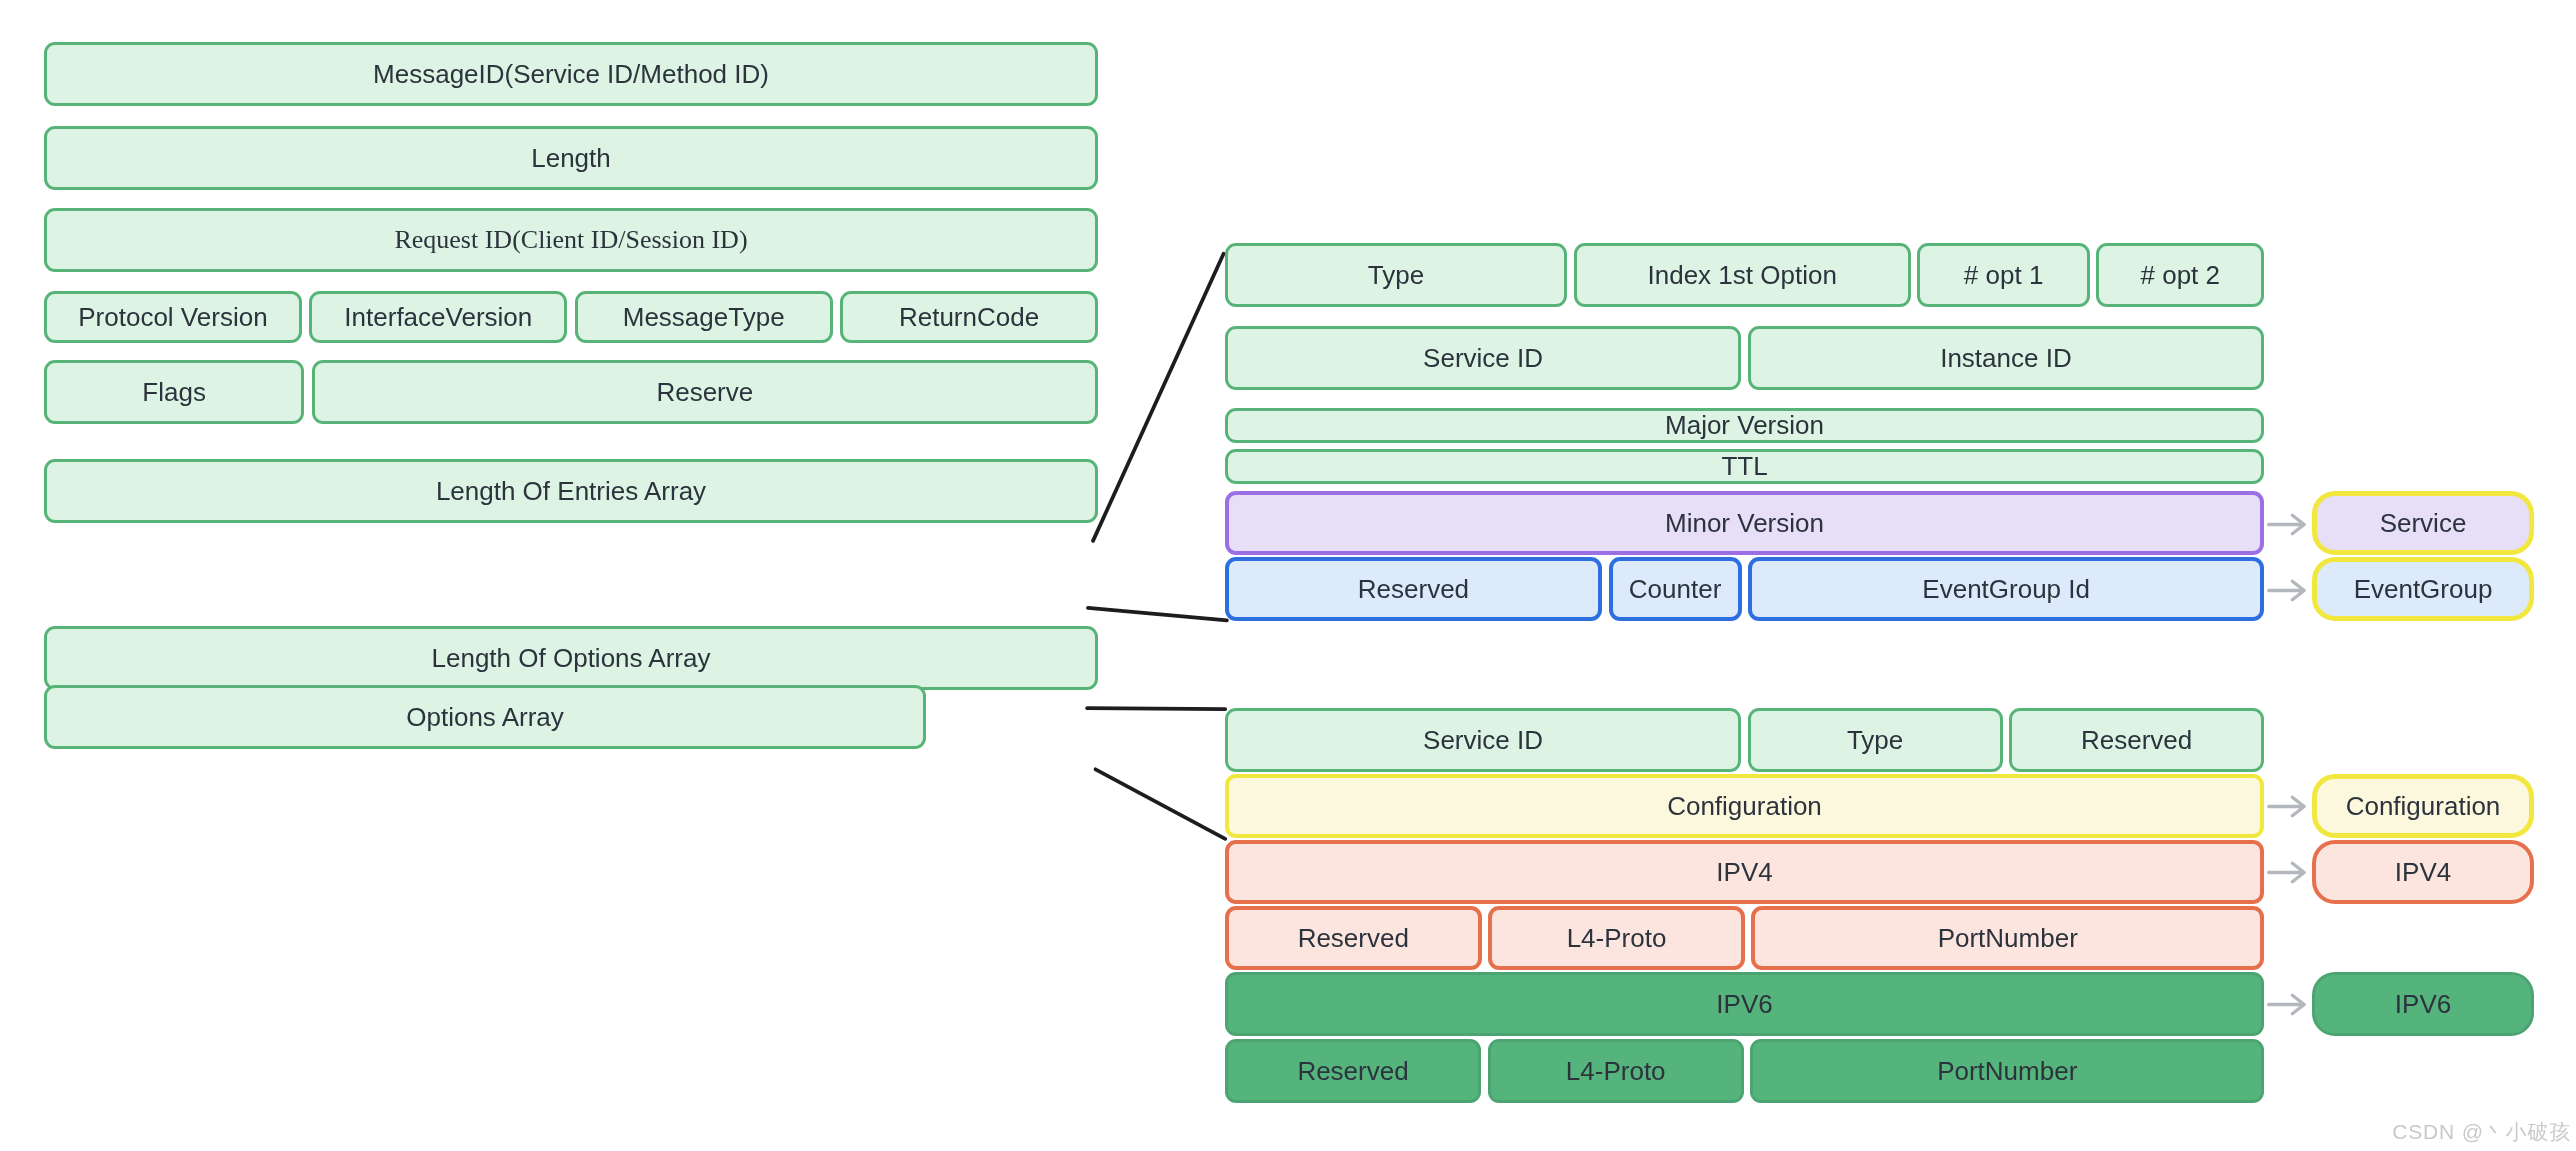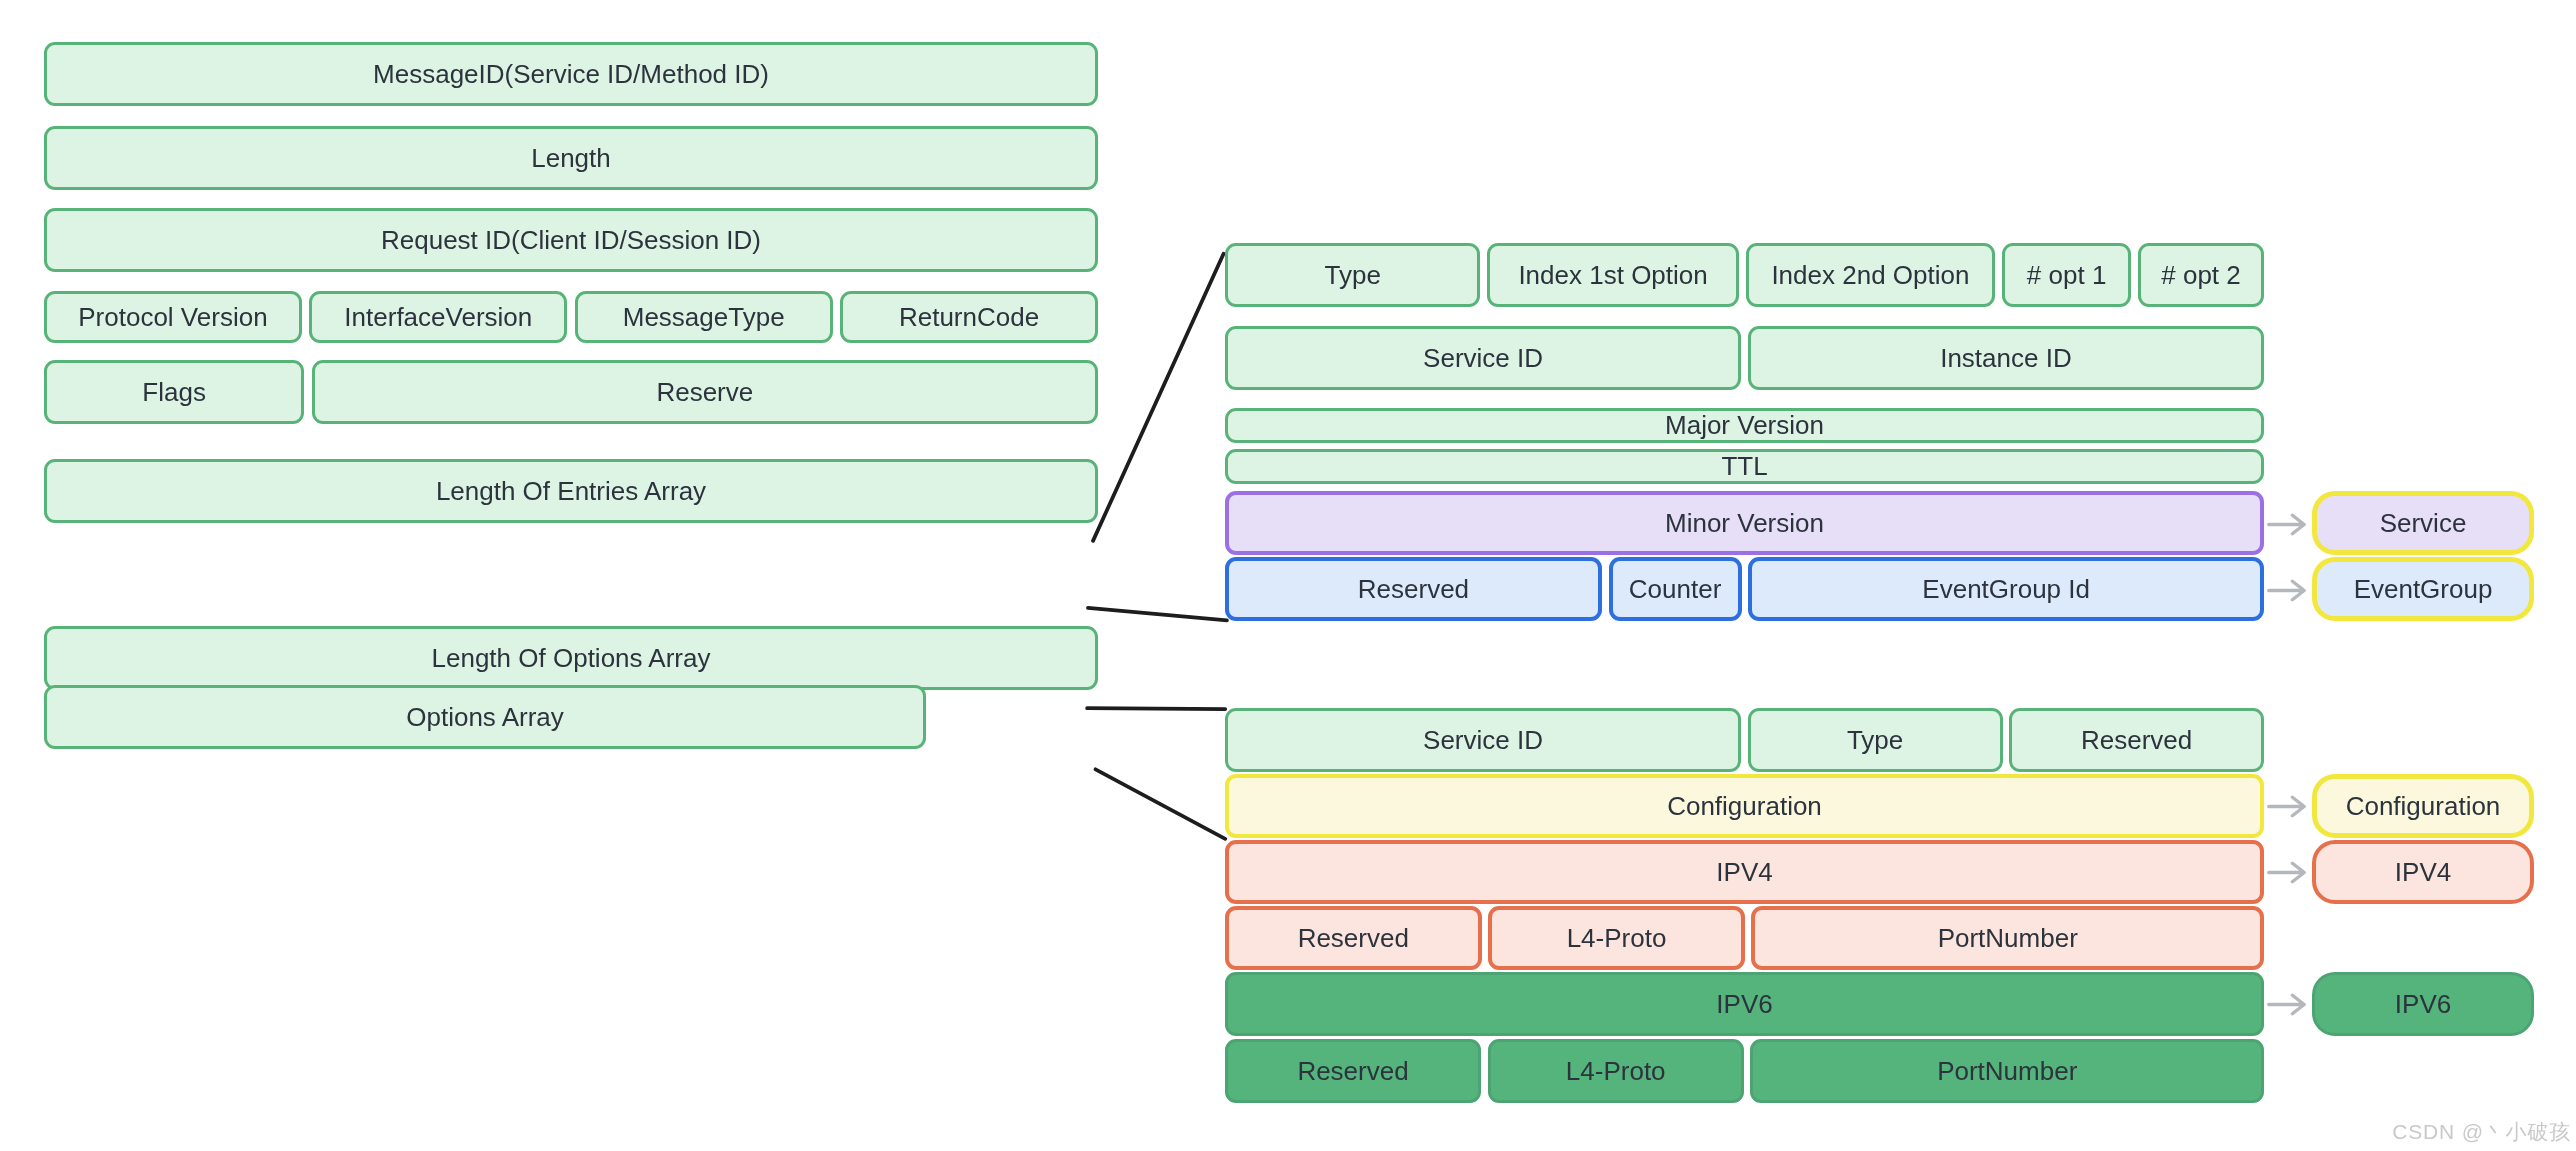--- a/index.html
+++ b/index.html
@@ -70,21 +70,21 @@
     <line x1="1299" y1="846" x2="1464" y2="847" stroke="#1d1d1f" stroke-width="4.5" stroke-linecap="round"></line>
     <line x1="1309" y1="919" x2="1464" y2="1002" stroke="#1d1d1f" stroke-width="4.5" stroke-linecap="round"></line>
   </svg>
 
   <div class="row" style="left:44px; top:42px; width:1054px; height:64px;">
     <div class="box green" style="flex:1">MessageID(Service ID/Method ID)</div>
   </div>
   <div class="row" style="left:44px; top:126px; width:1054px; height:64px;">
     <div class="box green" style="flex:1">Length</div>
   </div>
-  <div class="row" style="left:44px; top:208px; width:1054px; height:64px;">
+  <div class="row" style="left:44px; top:208px; width:1054px; height:64px;font-family:Liberation Serif, serif;">
     <div class="box green" style="flex:1">Request ID(Client ID/Session ID)</div>
   </div>
   <div class="row" style="left:44px; top:291px; width:1054px; height:52px;">
     <div class="box green" style="flex:1">Protocol Version</div>
     <div class="box green" style="flex:1">InterfaceVersion</div>
     <div class="box green" style="flex:1">MessageType</div>
     <div class="box green" style="flex:1">ReturnCode</div>
   </div>
   <div class="row" style="left:44px; top:360px; width:1054px; height:64px;">
     <div class="box green" style="flex:1">Flags</div>
@@ -96,21 +96,20 @@
   <div class="row" style="left:44px; top:626px; width:1054px; height:64px;">
     <div class="box green" style="flex:1">Length Of Options Array</div>
   </div>
   <div class="row" style="left:44px; top:685px; width:882px; height:64px;">
     <div class="box green" style="flex:1">Options Array</div>
   </div>
 
   <div class="row" style="left:1225px; top:243px; width:1039px; height:64px; gap:6.7px;">
     <div class="box green" style="flex:2.08">Type</div>
     <div class="box green" style="flex:2.05">Index 1st Option</div>
-    <div class="box green" style="flex:2.03">Index 2nd Option</div>
     <div class="box green" style="flex:1.03"># opt 1</div>
     <div class="box green" style="flex:1"># opt 2</div>
   </div>
   <div class="row" style="left:1225px; top:326px; width:1039px; height:64px; gap:6.7px;">
     <div class="box green" style="flex:1">Service ID</div>
     <div class="box green" style="flex:1">Instance ID</div>
   </div>
   <div class="row" style="left:1225px; top:408px; width:1039px; height:64px; gap:6.7px;flex-direction:column;">
     <div class="box green" style="flex:1">Major Version</div>
     <div class="box green" style="flex:3.03">TTL</div>

